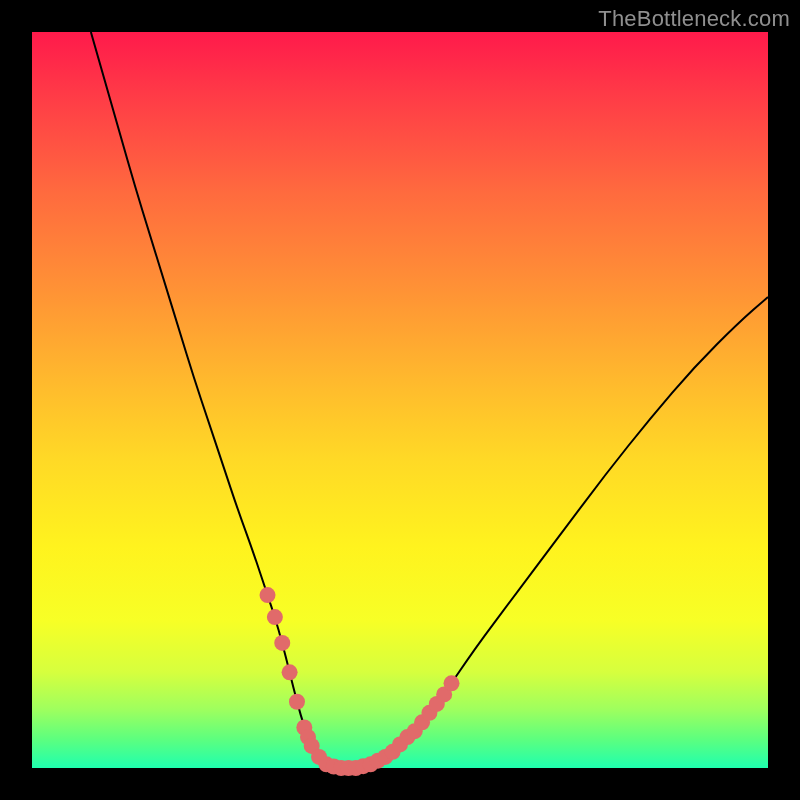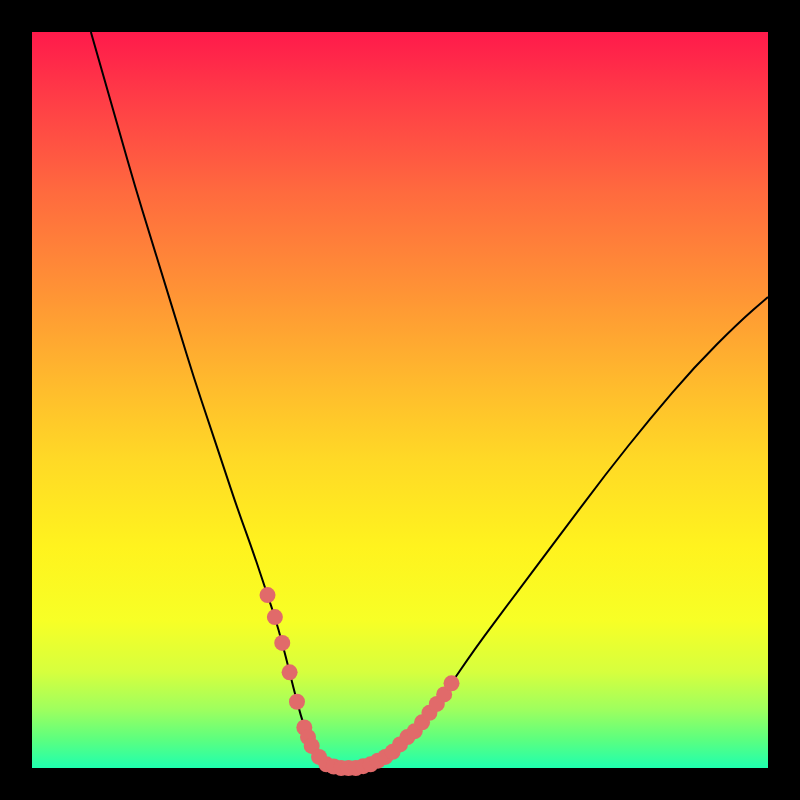--- a/index.html
+++ b/index.html
@@ -57,20 +57,21 @@
     width: 736px;
     height: 736px;
     overflow: visible;
   }
 </style>
 </head>
 <body>
 
 <div class="frame">
 
+  <div class="watermark">TheBottleneck.com</div>
 
   <div class="plot-area">
     <svg class="curve" viewBox="0 0 736 736" preserveAspectRatio="none">
       <path id="curve-path" fill="none" stroke-width="2" stroke="#000000" d="M 58.88 0 Q 73.60000000000001 51.51999999999998 80.96000000000001 77.27999999999997 Q 88.32 103.03999999999996 95.68 128.79999999999995 Q 103.04 154.55999999999995 110.4 178.47999999999996 Q 117.76 202.39999999999998 125.12 226.31999999999996 Q 132.48 250.23999999999995 139.84 274.15999999999997 Q 147.20000000000002 298.08000000000004 154.56 322 Q 161.92 345.91999999999996 169.27999999999997 368 Q 176.64 390.08000000000004 184 412.16 Q 191.36 434.24 198.72000000000003 456.32000000000005 Q 206.08 478.40000000000003 213.44 498.64 Q 220.79999999999998 518.88 228.16 540.96 Q 235.52 563.04 239.20000000000002 574.0799999999999 Q 242.88000000000002 585.12 246.56 598 Q 250.24 610.88 253.92 625.5999999999999 Q 257.59999999999997 640.3199999999999 261.28 655.04 Q 264.96 669.76 268.64 682.64 Q 272.32 695.52 276 704.72 Q 279.68 713.92 283.36 719.44 Q 287.04 724.96 290.72 728.6400000000001 Q 294.40000000000003 732.32 301.76 734.1600000000001 Q 309.12 736 316.48 736 Q 323.84 736 331.2 734.1600000000001 Q 338.56 732.32 345.91999999999996 728.6400000000001 Q 353.28 724.96 368 712.08 Q 382.72 699.2 397.44000000000005 680.8 Q 412.16 662.4 426.88 640.3199999999999 Q 441.59999999999997 618.24 463.68 588.8 Q 485.76000000000005 559.36 507.84000000000003 529.9200000000001 Q 529.92 500.48 552 471.03999999999996 Q 574.08 441.59999999999997 596.1600000000001 414 Q 618.24 386.40000000000003 640.3199999999999 360.64 Q 662.4 334.88 684.48 312.8 Q 706.56 290.72 721.28 277.84000000000003 T 736 264.96"></path>
       <g id="dots">
           <circle cx="235.52" cy="563.04" r="8" fill="#e16a6a"></circle>
           <circle cx="242.88000000000002" cy="585.12" r="8" fill="#e16a6a"></circle>
           <circle cx="250.24" cy="610.88" r="8" fill="#e16a6a"></circle>
           <circle cx="257.59999999999997" cy="640.3199999999999" r="8" fill="#e16a6a"></circle>
           <circle cx="264.96" cy="669.76" r="8" fill="#e16a6a"></circle>

